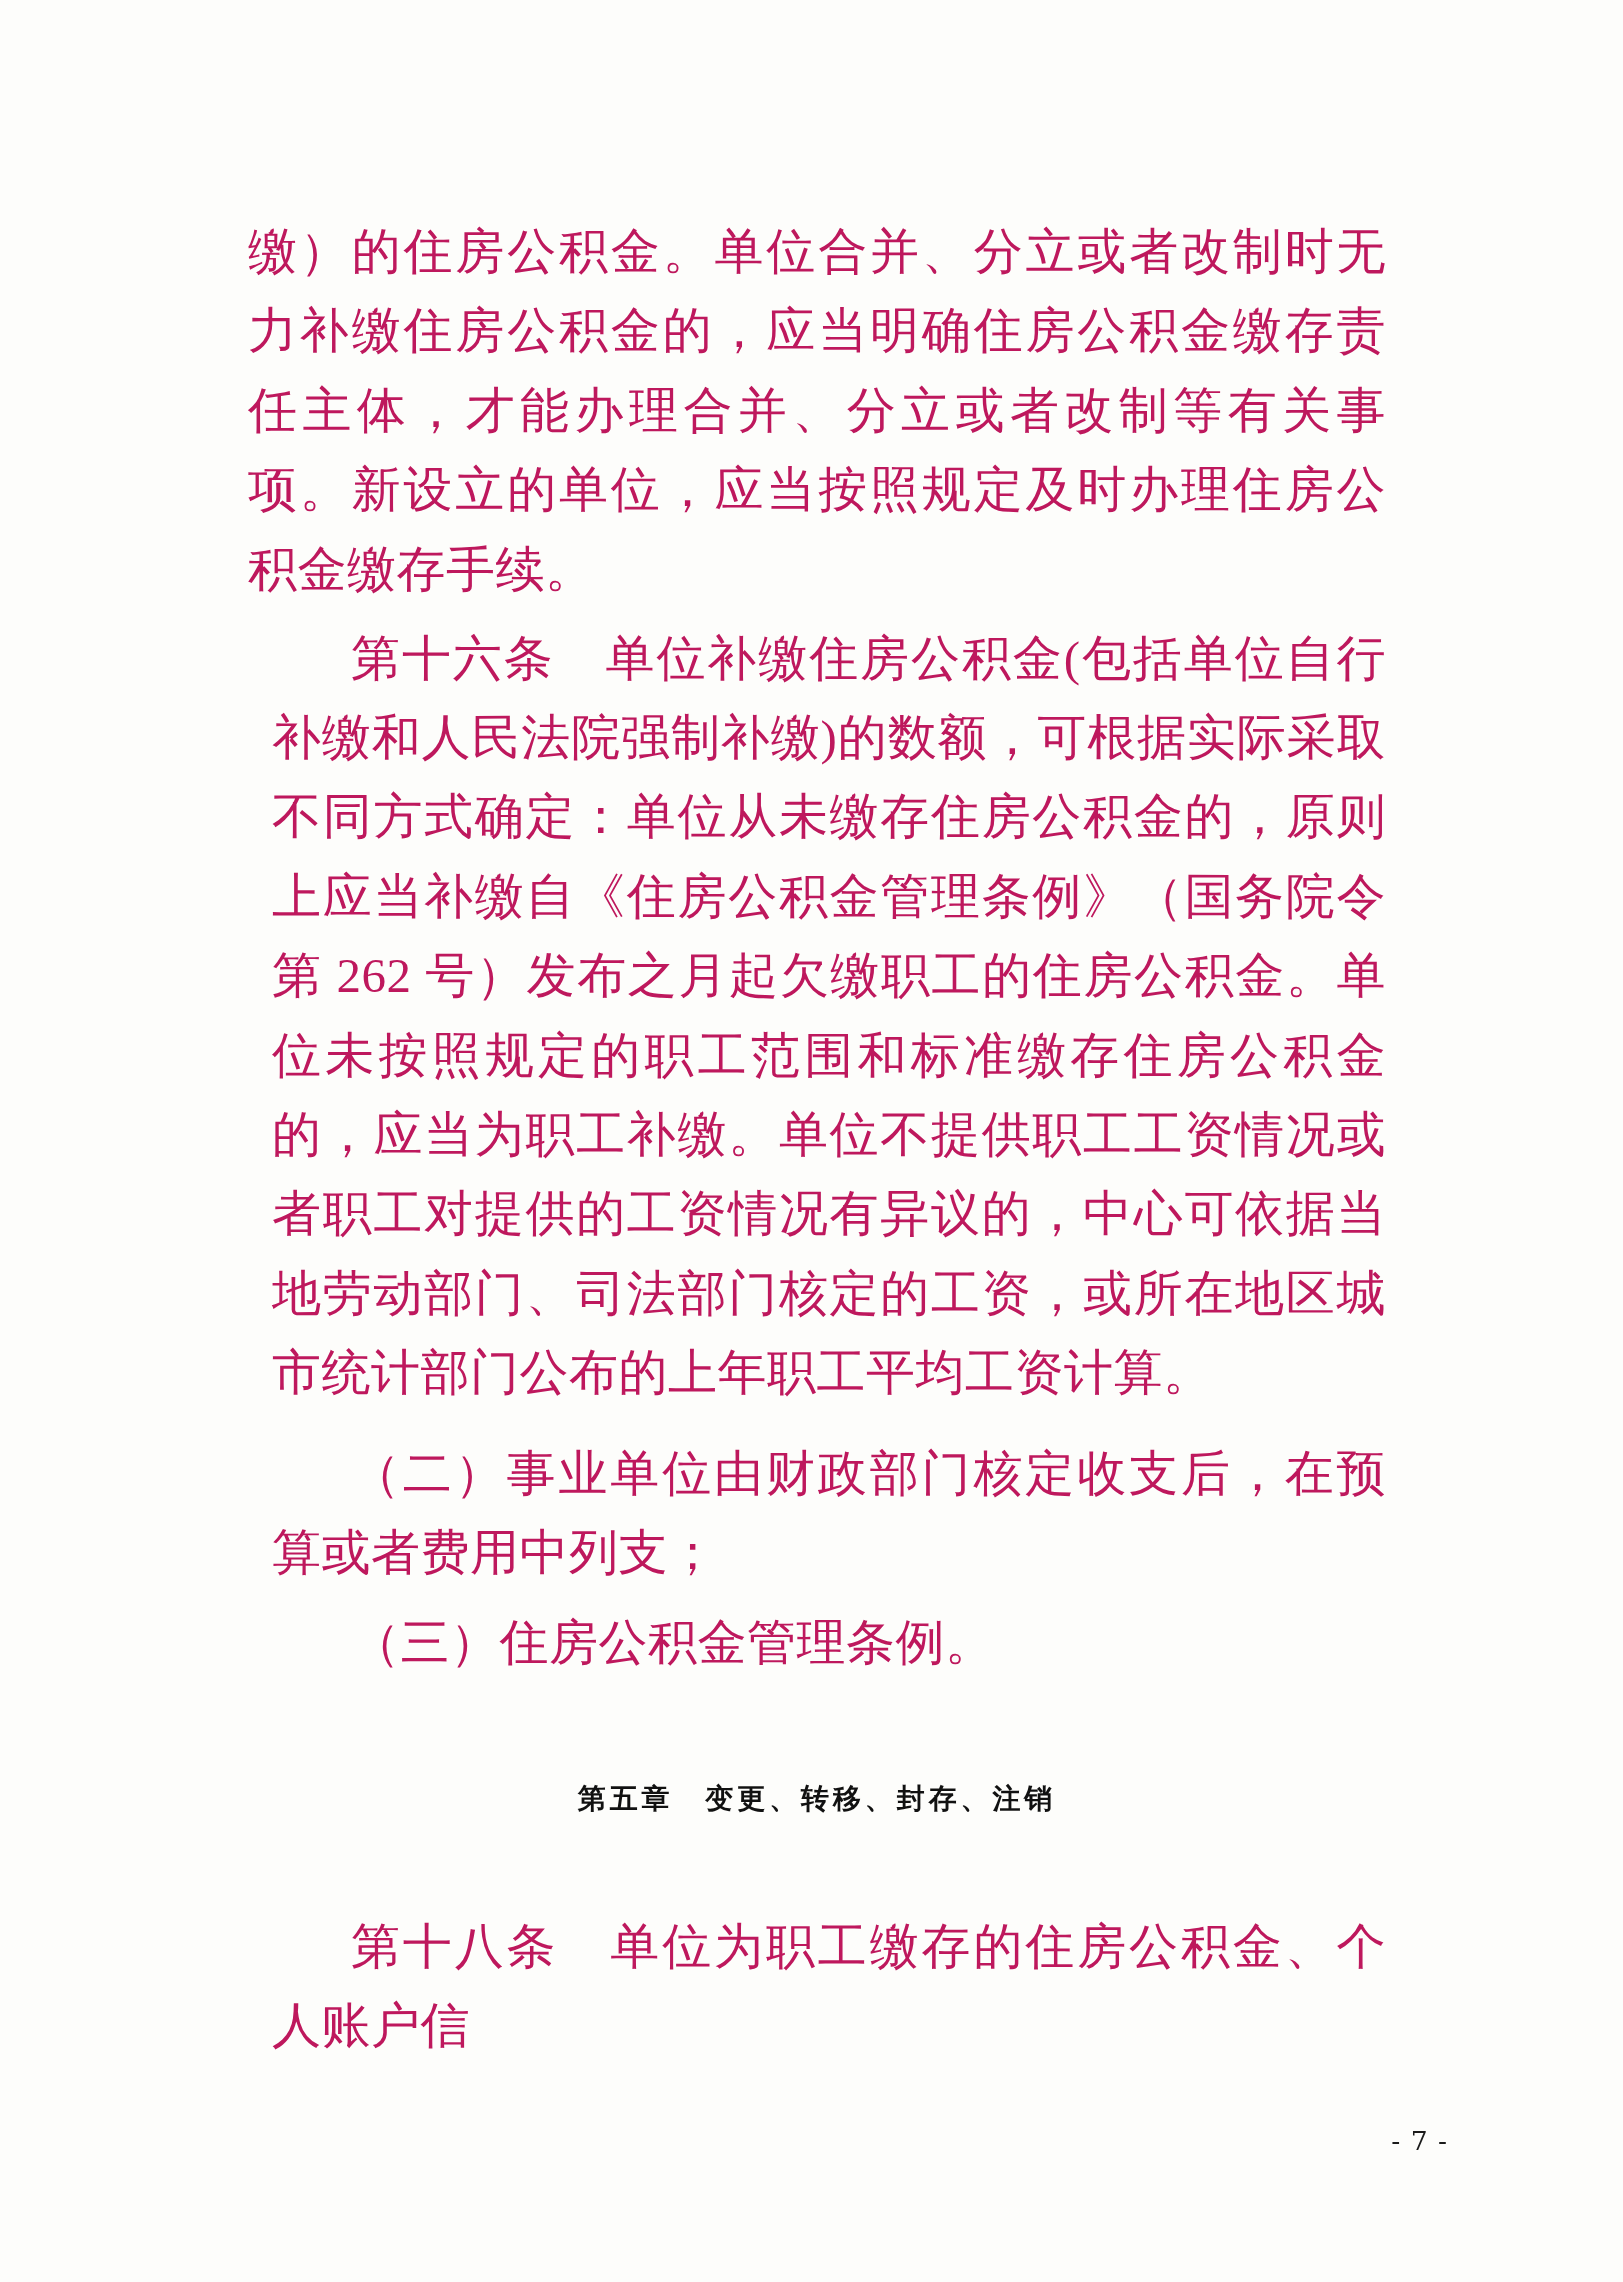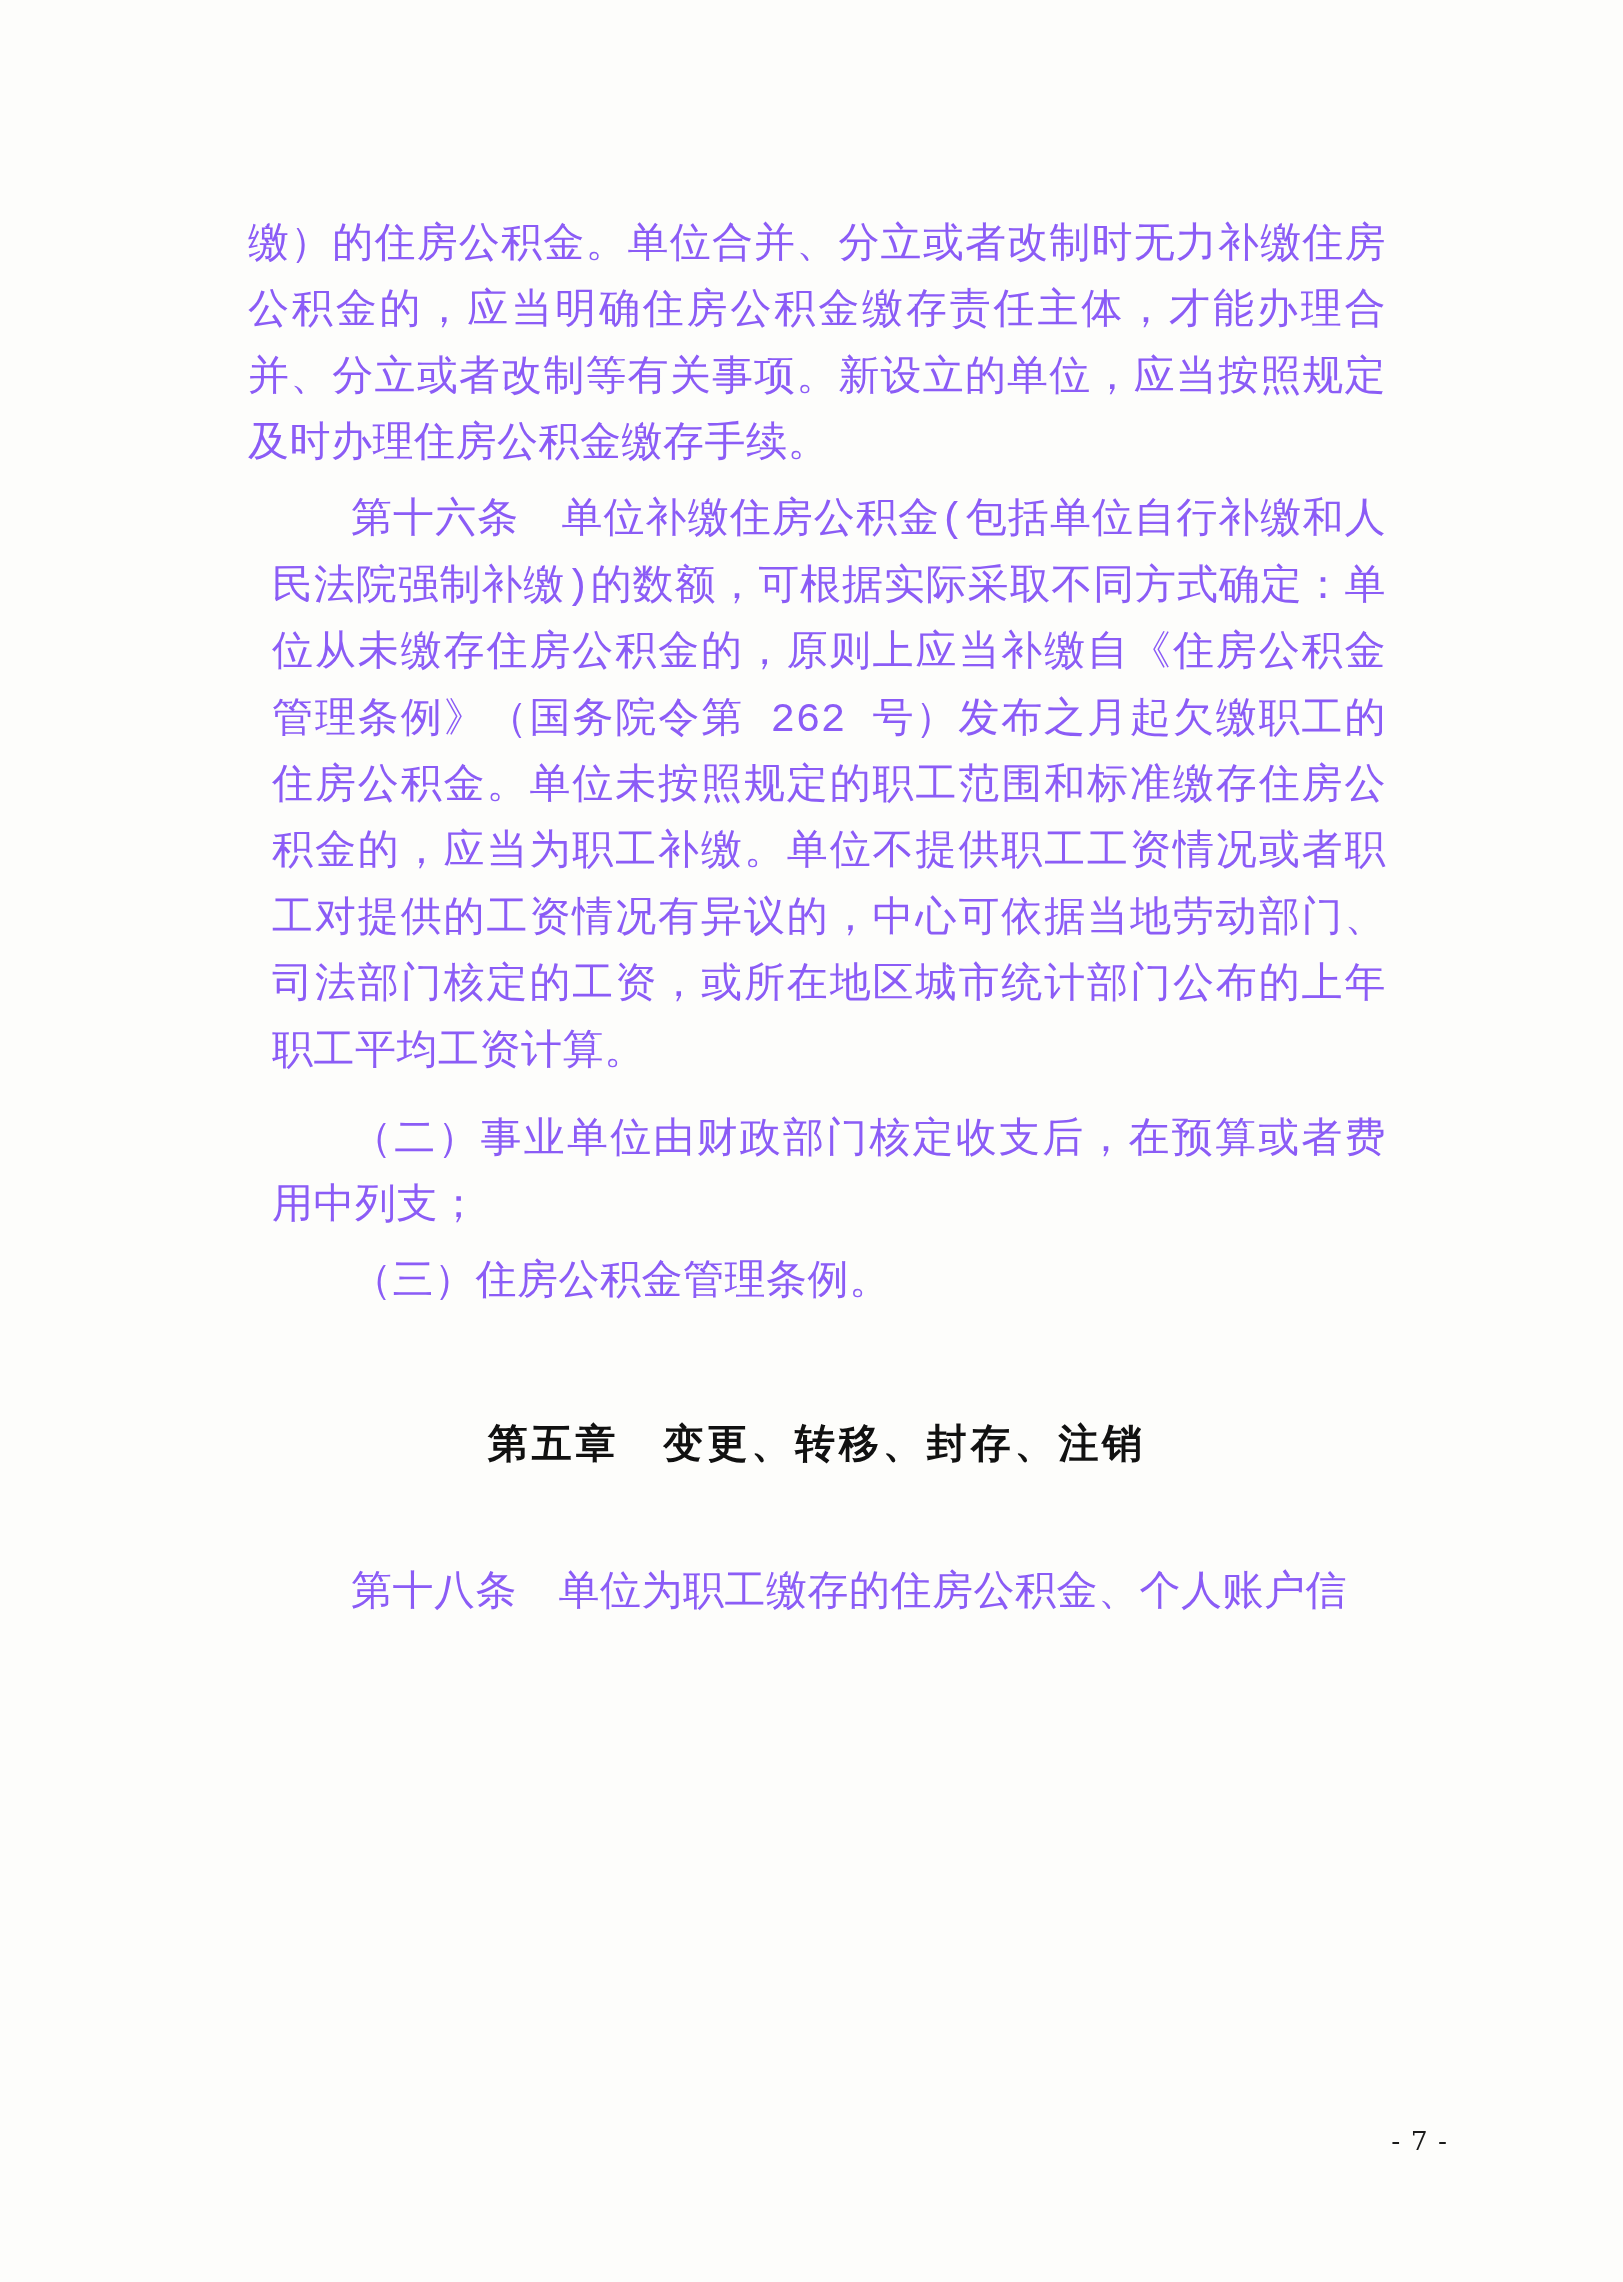--- a/index.html
+++ b/index.html
@@ -18,36 +18,36 @@
     overflow: hidden;
     box-sizing: border-box;
   }
   .content {
     position: absolute;
     left: 248px;
     top: 212px;
     width: 1138px;
   }
   .para {
-    font-size: 41px;
+    font-size: 49px;
     line-height: 1.62;
-    color: #8b5cf6;
+    color: #be185d;
     letter-spacing: 0.5px;
     text-align: justify;
     margin: 0 0 3.9px 0;
-    font-family: Liberation Mono, monospace;
+    font-family: Liberation Serif, serif;
     font-style: normal;
   }
   .para.indent {
     text-indent: 79px;
     margin-left: 24px;
   }
   .gap-small { height: 5.9px; }
   .chapter-heading {
-    font-size: 40px;
+    font-size: 28px;
     line-height: 1.6;
     color: #111111;
     text-align: center;
     font-weight: bold;
     letter-spacing: 3.9px;
     margin: 0;
     font-family: "DejaVu Serif", serif;
   }
   .section-gap-top { height: 91px; }
   .section-gap-bottom { height: 85px; }

